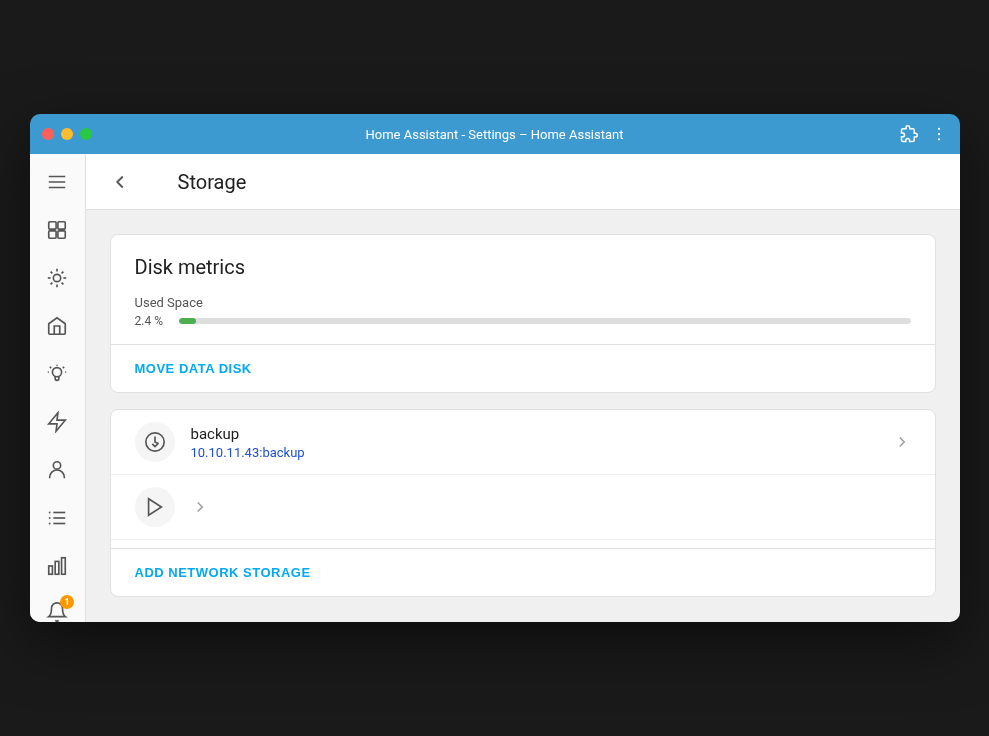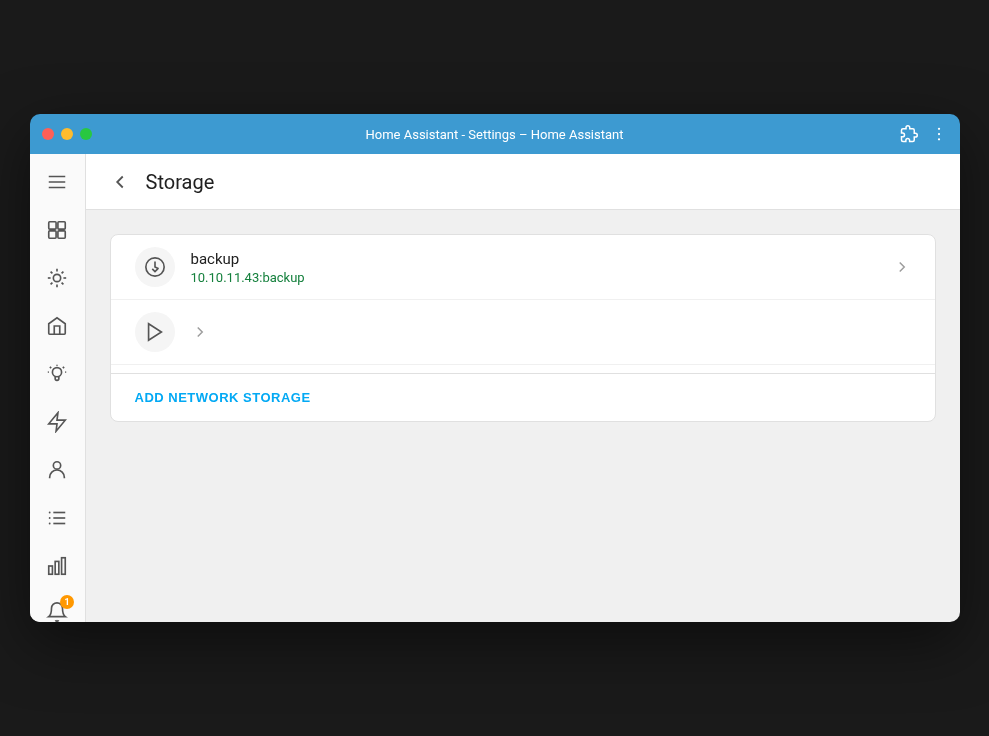--- a/index.html
+++ b/index.html
@@ -184,20 +184,21 @@
     }
 
     .topbar {
       background: white;
       height: 56px;
       display: flex;
       align-items: center;
       padding: 0 16px;
       border-bottom: 1px solid #e0e0e0;
       flex-shrink: 0;
+      gap: 32px;
     }
 
     .back-btn {
       width: 36px;
       height: 36px;
       display: flex;
       align-items: center;
       justify-content: center;
       cursor: pointer;
       color: #555;
@@ -321,21 +322,21 @@
     }
 
     .storage-item-name {
       font-size: 15px;
       color: #212121;
       font-weight: 400;
     }
 
     .storage-item-address {
       font-size: 13px;
-      color: #15803d;
+      color: #1d4ed8;
       margin-top: 2px;
     }
 
     .storage-item-chevron {
       color: #9e9e9e;
       display: flex;
       align-items: center;
     }
 
     .menu-hamburger svg,
@@ -504,20 +505,37 @@
         <div class="back-btn">
           <svg width="22" height="22" viewBox="0 0 24 24" fill="none" stroke="#555" stroke-width="2">
             <polyline points="15 18 9 12 15 6"></polyline>
           </svg>
         </div>
         <span class="page-title">Storage</span>
       </div>
 
       <div class="content-area">
 
+        <div class="card">
+          <div class="card-header">
+            <div class="card-title">Disk metrics</div>
+          </div>
+          <div class="card-content">
+            <div class="used-space-label">Used Space</div>
+            <div class="progress-row">
+              <span class="progress-pct">2.4 %</span>
+              <div class="progress-bar-track">
+                <div class="progress-bar-fill" style="width: 2.4%;"></div>
+              </div>
+            </div>
+          </div>
+          <div class="card-action">
+            <button class="action-btn">MOVE DATA DISK</button>
+          </div>
+        </div>
 
         <div class="card">
 
           <div class="storage-list">
 
             <div class="storage-item">
               <div class="storage-item-icon">
                 <svg width="22" height="22" viewBox="0 0 24 24" fill="none" stroke="#555" stroke-width="1.8">
                   <path d="M12 2a10 10 0 1 0 0 20A10 10 0 0 0 12 2z"></path>
                   <path d="M12 6v6l4 2"></path>

